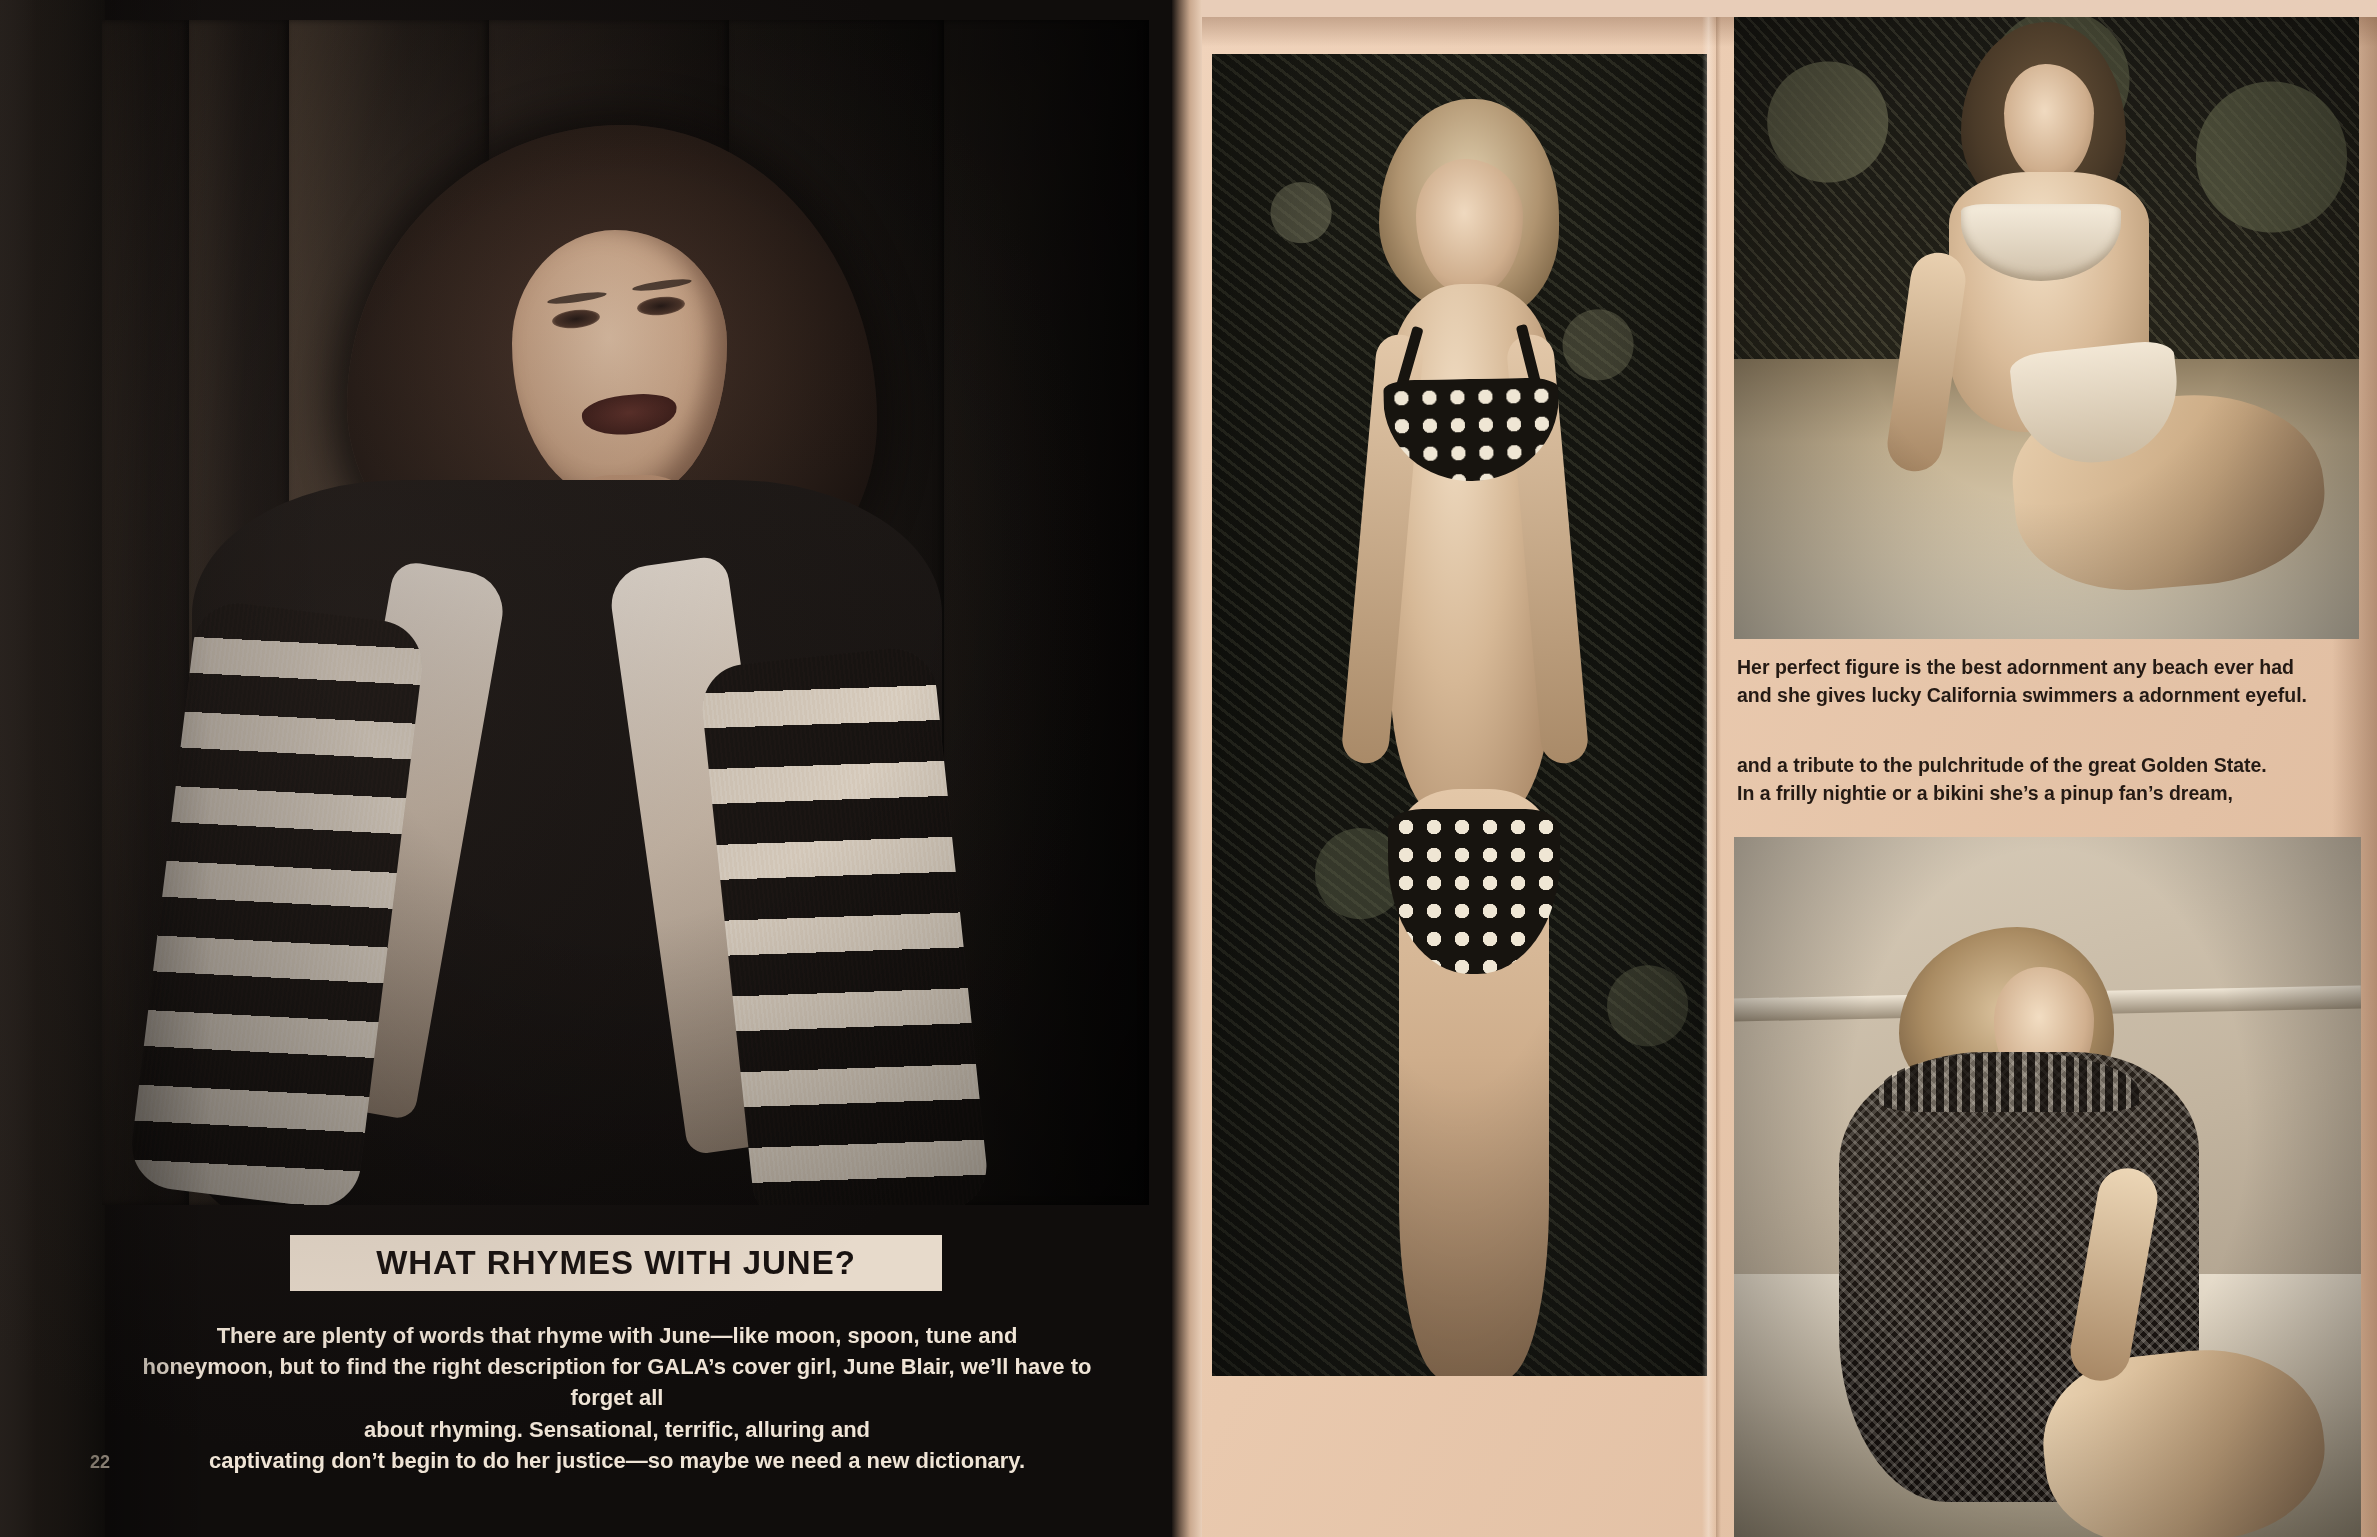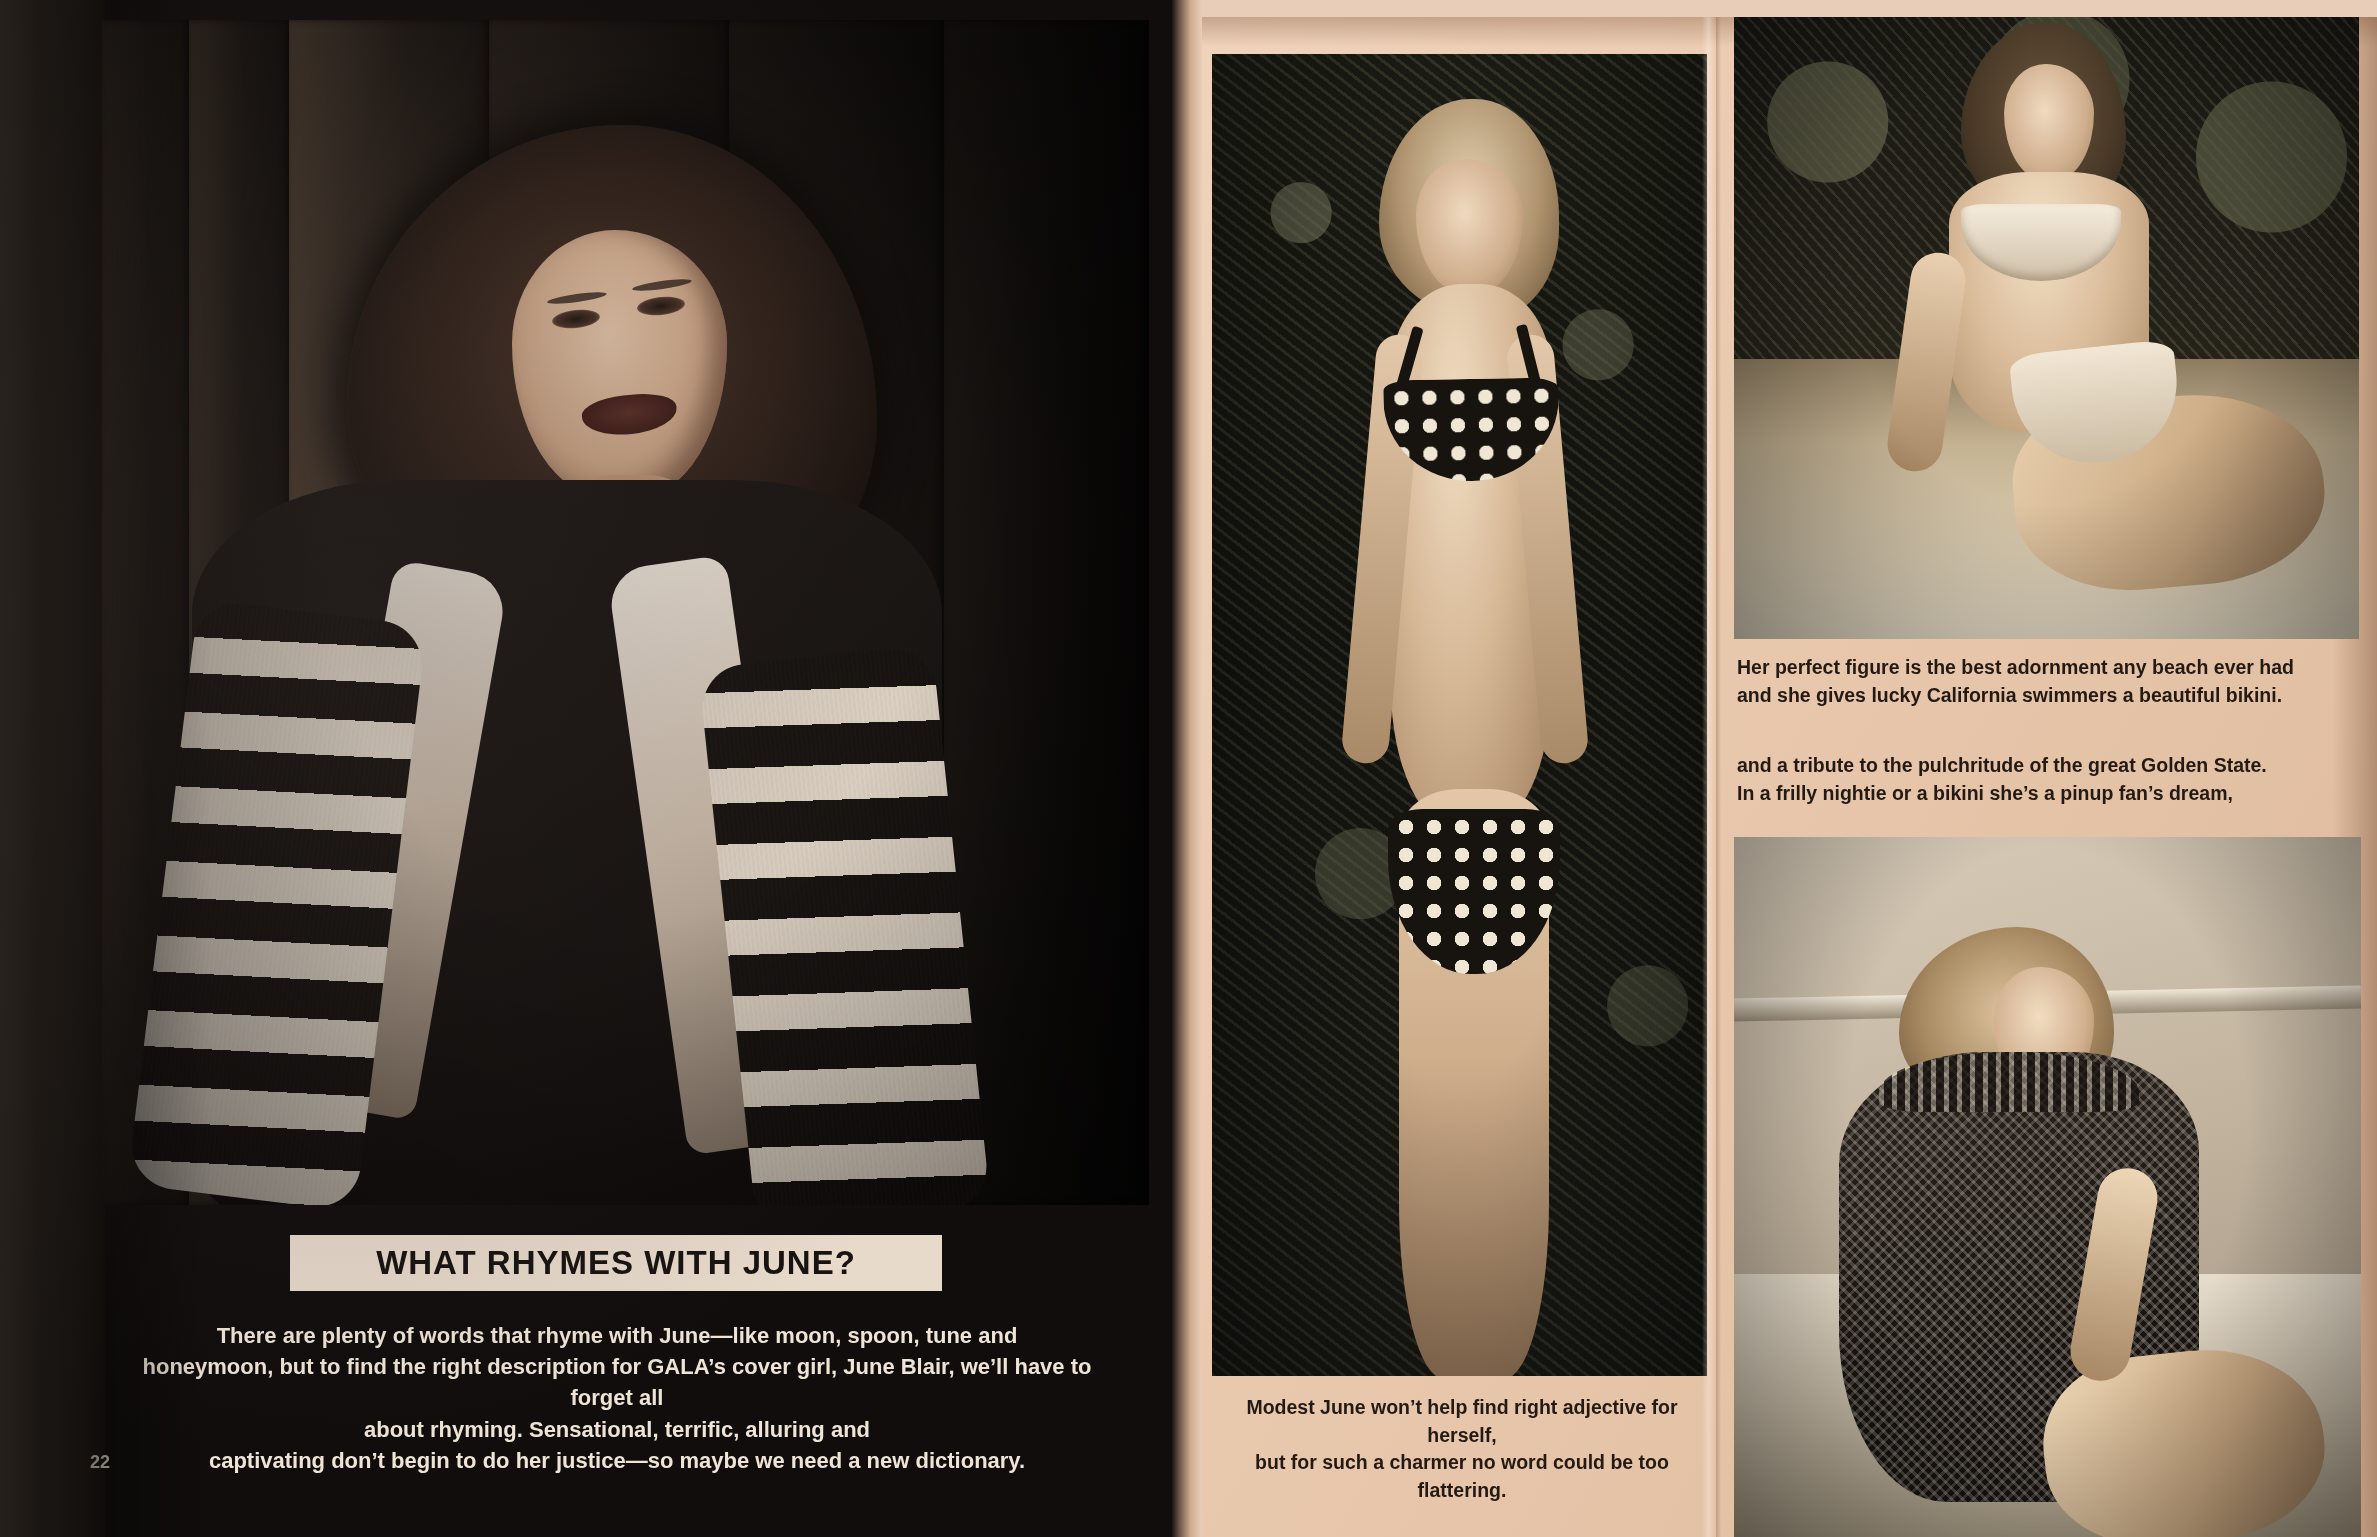--- a/index.html
+++ b/index.html
@@ -541,44 +541,40 @@
       <div class="bk-torso"></div>
       <div class="bk-legs"></div>
       <div class="bk-arm"></div>
       <div class="bk-bra"></div>
       <div class="bk-panty"></div>
       <div class="photo-shade"></div>
     </div>
 
     <div class="cap cap-beach">
       <p>Her perfect figure is the best adornment any beach ever had</p>
-      <p>and she gives lucky California swimmers a beautiful bikini.</p>
+      <p>and she gives lucky California swimmers a adornment eyeful.</p>
     </div>
 
     <div class="cap cap-frilly">
       <p>and a tribute to the pulchritude of the great Golden State.</p>
       <p>In a frilly nightie or a bikini she’s a pinup fan’s dream,</p>
     </div>
 
     <div class="photo-nightie">
       <div class="n-wall"></div>
       <div class="n-rail"></div>
       <div class="n-bed"></div>
       <div class="n-hair"></div>
       <div class="n-face"></div>
       <div class="n-gown"></div>
       <div class="n-ruffle"></div>
       <div class="n-legs"></div>
       <div class="n-arm"></div>
       <div class="photo-shade"></div>
     </div>
 
-    <div class="cap cap-modest">
-      <p>Modest June won’t help find right adjective for herself,</p>
-      <p>but for such a charmer no word could be too flattering.</p>
-    </div>
 
     <div class="crease"></div>
     <div class="crease2"></div>
   </div>
 
 </div>
 
 
 </body></html>

